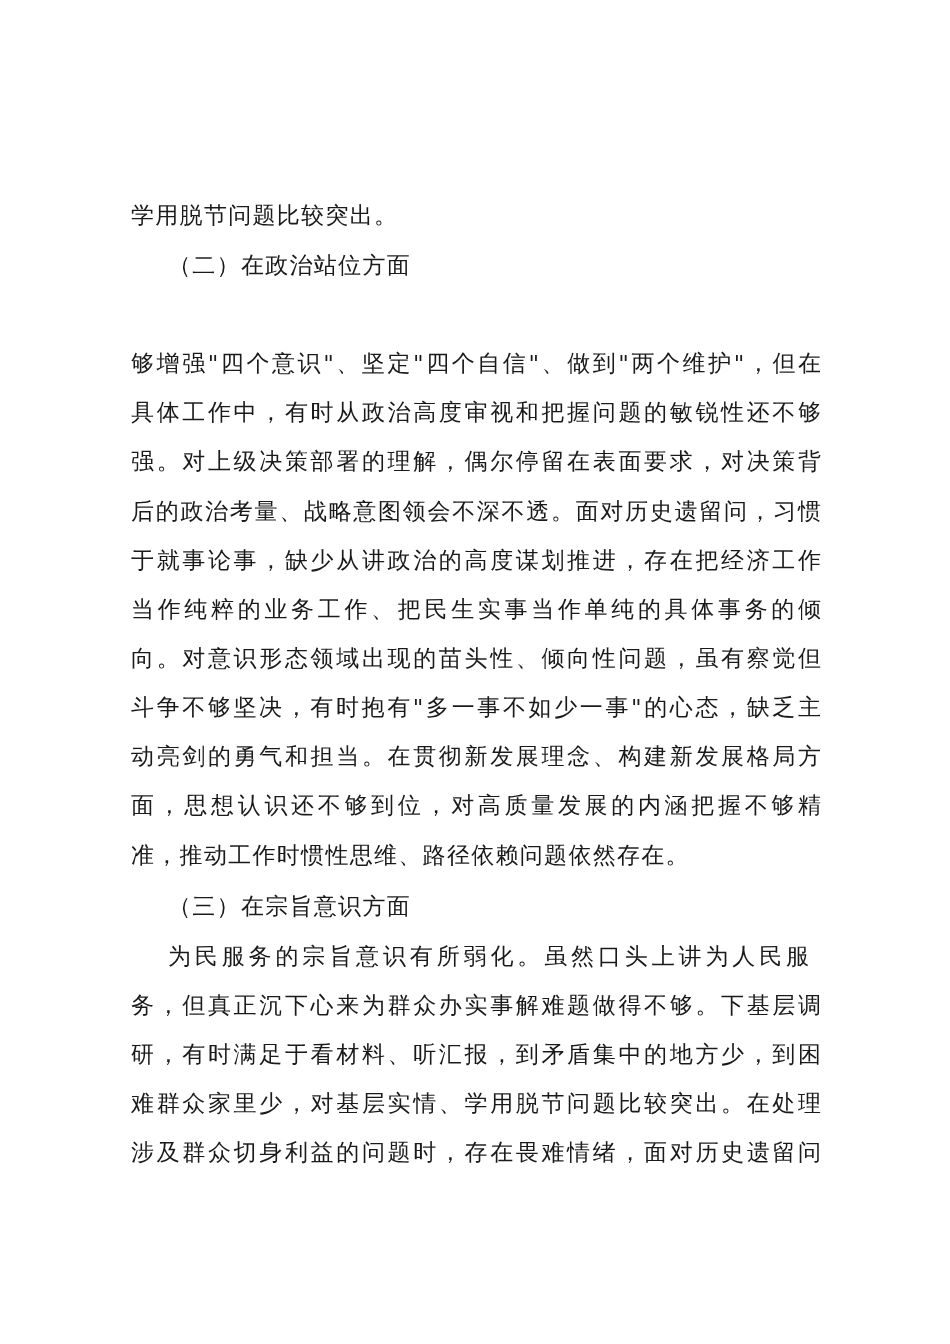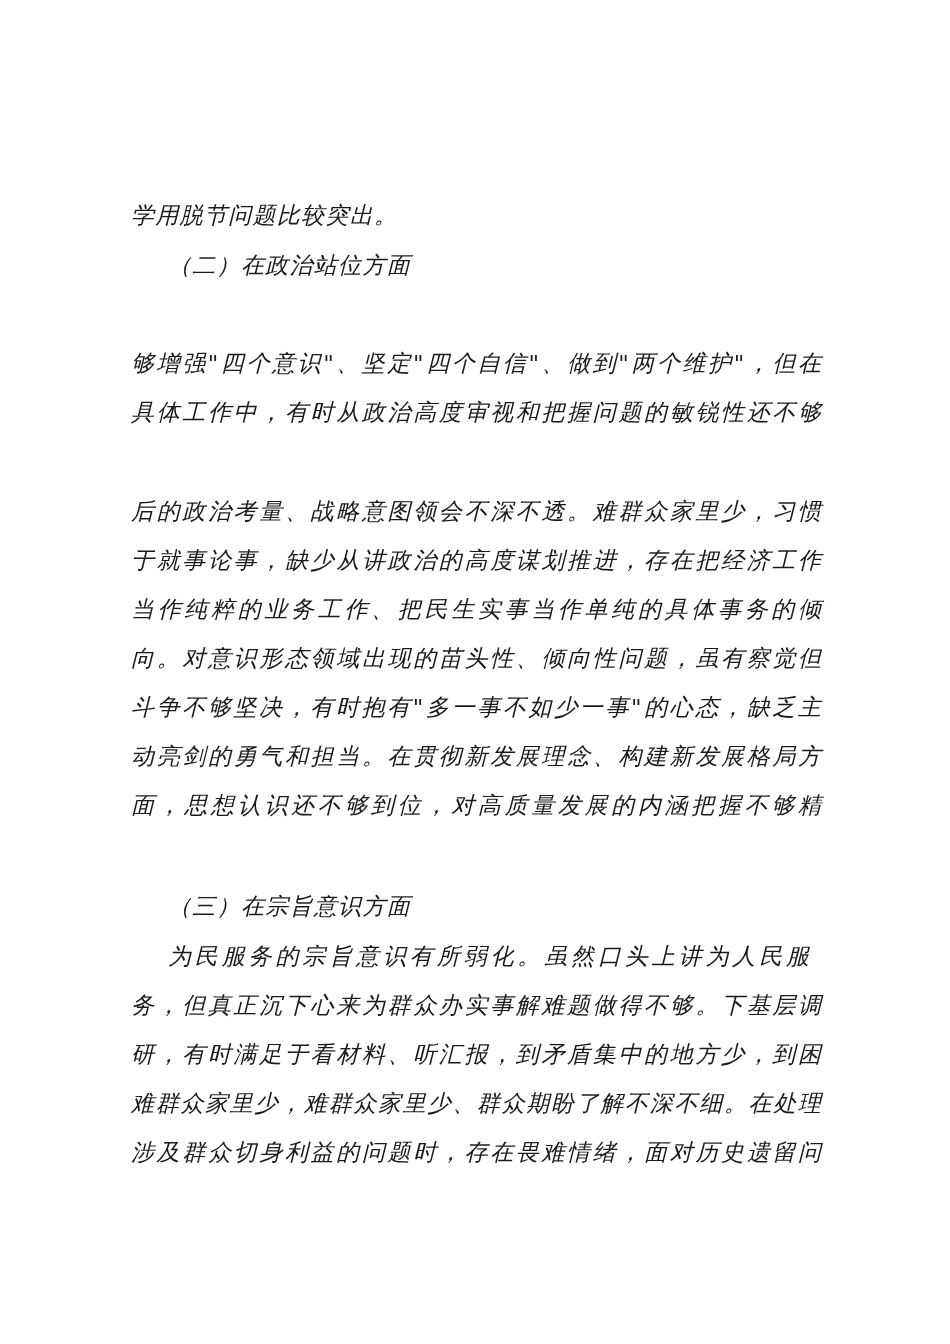--- a/index.html
+++ b/index.html
@@ -1,17 +1,17 @@
 <!DOCTYPE html>
 <html><head>
 <meta charset="utf-8">
 <style>
   html, body { margin: 0; padding: 0; background: #ffffff; }
   body { width: 950px; height: 1344px; position: relative; overflow: hidden; }
-  .page { position: absolute; left: 0; top: 0; width: 950px; height: 1260px; background: #fff; font-style: italic; }
+  .page { position: absolute; left: 0; top: 0; width: 950px; height: 1260px; background: #fff; }
   .line {
     position: absolute;
     left: 131px;
     width: 700px;
     height: 30px;
     font-family: "DejaVu Serif", "Liberation Serif", serif;
     font-size: 23px;
     line-height: 30px;
     color: #1a1a1a;
     white-space: nowrap;
@@ -21,26 +21,28 @@
   .justify { text-align: justify; text-align-last: justify; width: 690px; letter-spacing: 0; }
 </style>
 </head>
 <body>
 
 <div class="page">
   <div class="line" style="top:200px">学用脱节问题比较突出。</div>
   <div class="line indent" style="top:250px">（二）在政治站位方面</div>
   <div class="line justify" style="top:348px">够增强"四个意识"、坚定"四个自信"、做到"两个维护"，但在</div>
   <div class="line justify" style="top:397px">具体工作中，有时从政治高度审视和把握问题的敏锐性还不够</div>
-  <div class="line justify" style="top:496px">后的政治考量、战略意图领会不深不透。难群众家里少，习惯</div>
+  <div class="line justify" style="top:446px">强。对上级决策部署的理解，偶尔停留在表面要求，对决策背</div>
+  <div class="line justify" style="top:496px">后的政治考量、战略意图领会不深不透。面对历史遗留问，习惯</div>
   <div class="line justify" style="top:545px">于就事论事，缺少从讲政治的高度谋划推进，存在把经济工作</div>
   <div class="line justify" style="top:594px">当作纯粹的业务工作、把民生实事当作单纯的具体事务的倾</div>
   <div class="line justify" style="top:643px">向。对意识形态领域出现的苗头性、倾向性问题，虽有察觉但</div>
   <div class="line justify" style="top:692px">斗争不够坚决，有时抱有"多一事不如少一事"的心态，缺乏主</div>
   <div class="line justify" style="top:741px">动亮剑的勇气和担当。在贯彻新发展理念、构建新发展格局方</div>
   <div class="line justify" style="top:790px">面，思想认识还不够到位，对高质量发展的内涵把握不够精</div>
+  <div class="line" style="top:840px">准，推动工作时惯性思维、路径依赖问题依然存在。</div>
   <div class="line indent" style="top:891px">（三）在宗旨意识方面</div>
   <div class="line indent justify" style="top:941px; width:641px">为民服务的宗旨意识有所弱化。虽然口头上讲为人民服</div>
   <div class="line justify" style="top:990px">务，但真正沉下心来为群众办实事解难题做得不够。下基层调</div>
   <div class="line justify" style="top:1039px">研，有时满足于看材料、听汇报，到矛盾集中的地方少，到困</div>
-  <div class="line justify" style="top:1088px">难群众家里少，难群众家里少、群众期盼了解不深不细。在处理</div>
+  <div class="line justify" style="top:1088px">难群众家里少，对基层实情、学用脱节问题比较突出。在处理</div>
   <div class="line justify" style="top:1137px">涉及群众切身利益的问题时，存在畏难情绪，面对历史遗留问</div>
 </div>
 
 </body></html>

